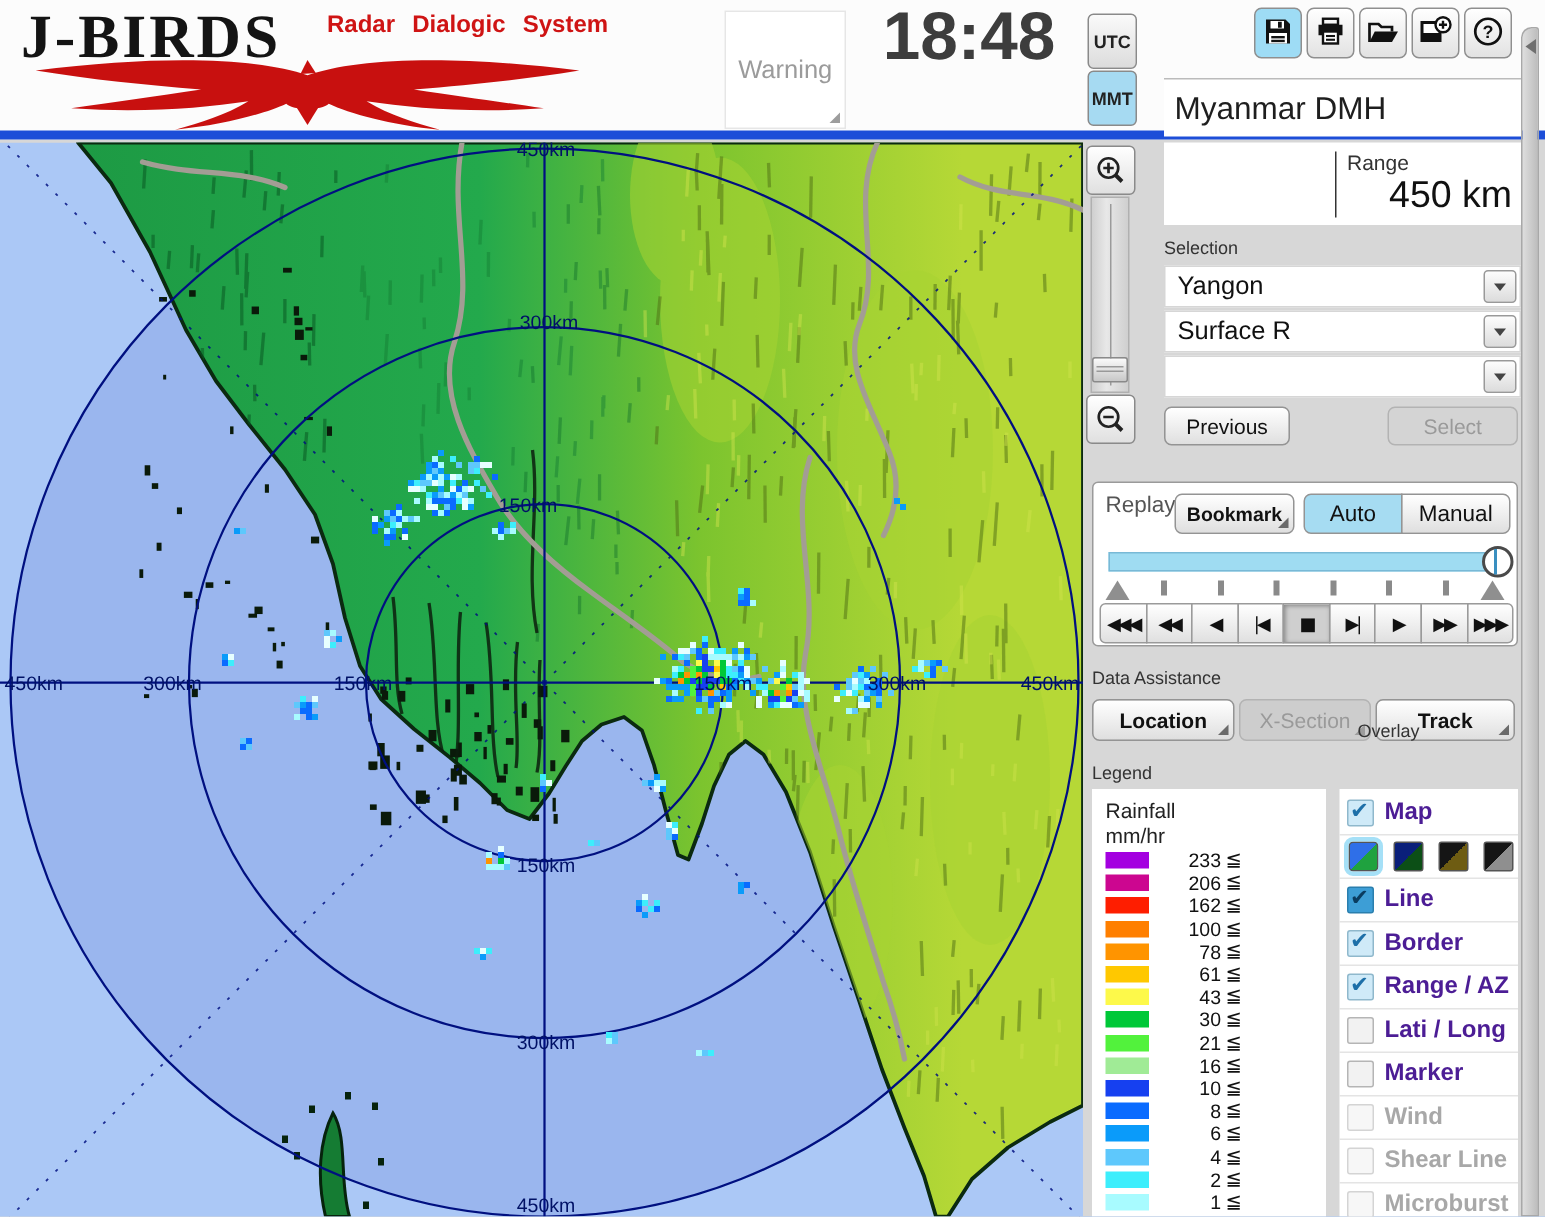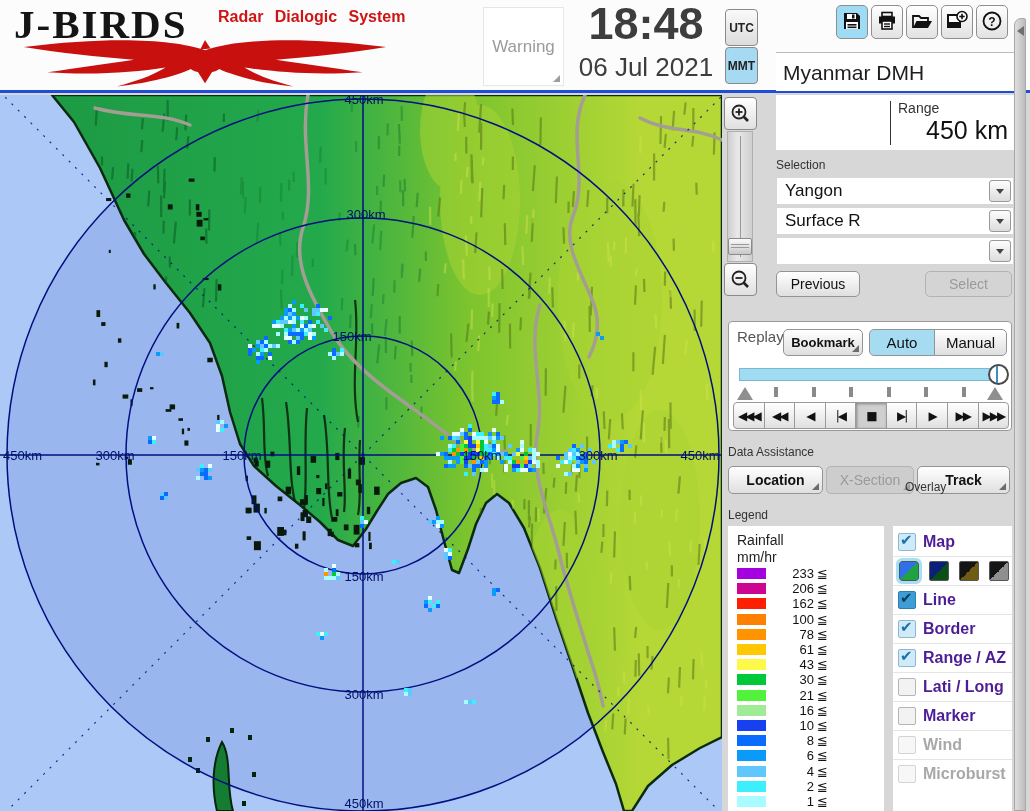--- a/index.html
+++ b/index.html
@@ -1,20 +1,20 @@
 <!DOCTYPE html>
 <html><head>
 <meta charset="utf-8">
 <style>
   html,body{margin:0;padding:0}
   body{width:1030px;height:811px;position:relative;overflow:hidden;
        font-family:"Liberation Sans",sans-serif;background:#d7d7d7}
   
   .header{position:absolute;left:0;top:0;width:1030px;height:93px;background:#fcfcfc;
-          border-bottom:3px solid #1d4ed8;box-sizing:border-box}
+          border-bottom:6px solid #1d4ed8;box-sizing:border-box}
   .logo-title{position:absolute;left:14px;top:0px;font-family:"Liberation Serif",serif;
               font-weight:bold;font-size:41px;letter-spacing:2px;color:#141414}
   .logo-sub{position:absolute;left:218px;top:8px;color:#cf1414;font-weight:bold;
             font-size:16px;line-height:18px;white-space:nowrap}
   .logo-sub .l2{word-spacing:7px}
   .eagle{position:absolute;left:6px;top:36px;width:398px;height:52px}
   .warning-btn{position:absolute;left:483px;top:7px;width:81px;height:79px;background:#fff;
                border:1px solid #e6e6e6;color:#9b9b9b;font-size:17px;text-align:center;
                line-height:70px;box-sizing:border-box}
   .clock-time{position:absolute;left:566px;top:-2px;width:160px;text-align:center;
@@ -135,21 +135,20 @@
     <path fill="#c8100f" d="M234,17 L240,5 L247,16 Z"></path>
     <path fill="#c8100f" d="M230,44 L240,60 L250,44 Z"></path>
   </svg>
 
   <button class="warning-btn">
     <span>Warning</span>
     <i class="corner dim"></i>
   </button>
 
   <div class="clock-time">18:48</div>
-  <div class="clock-date">06 Jul 2021</div>
 
   <button class="tzbtn" style="top:9px">UTC</button>
   <button class="tzbtn selected" style="top:47px">MMT</button>
 
   <div class="toolbar">
       <button class="tbtn selected">
         <span><svg width="22" height="22" viewBox="0 0 22 22">
             <path d="M3,3 h13 l3,3 v13 h-16 z" fill="#111"></path>
             <rect x="6" y="4" width="9" height="5" fill="#fff"></rect>
             <rect x="11" y="4.5" width="2.5" height="4" fill="#111"></rect>
@@ -1577,19 +1576,23 @@
     <div class="ov-row">
       <span class="cb off"></span>
       <span class="ov-label">Marker</span>
     </div>
     <div class="ov-row dis">
       <span class="cb dis"></span>
       <span class="ov-label">Wind</span>
     </div>
     <div class="ov-row dis">
       <span class="cb dis"></span>
+      <span class="ov-label">Shear Line</span>
+    </div>
+    <div class="ov-row dis">
+      <span class="cb dis"></span>
       <span class="ov-label">Microburst</span>
     </div>
   </div>
 
 <div class="collapse-strip">
   <span class="collapse-arrow"></span>
 </div>
 
 </body></html>

